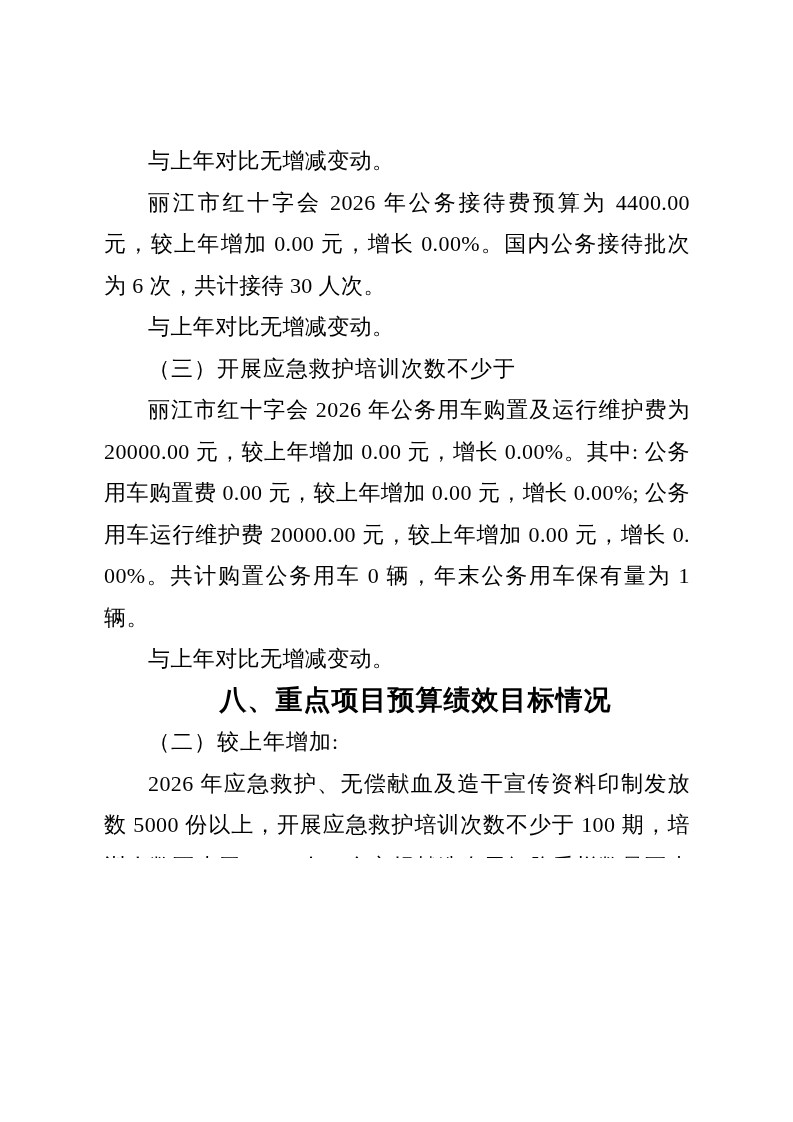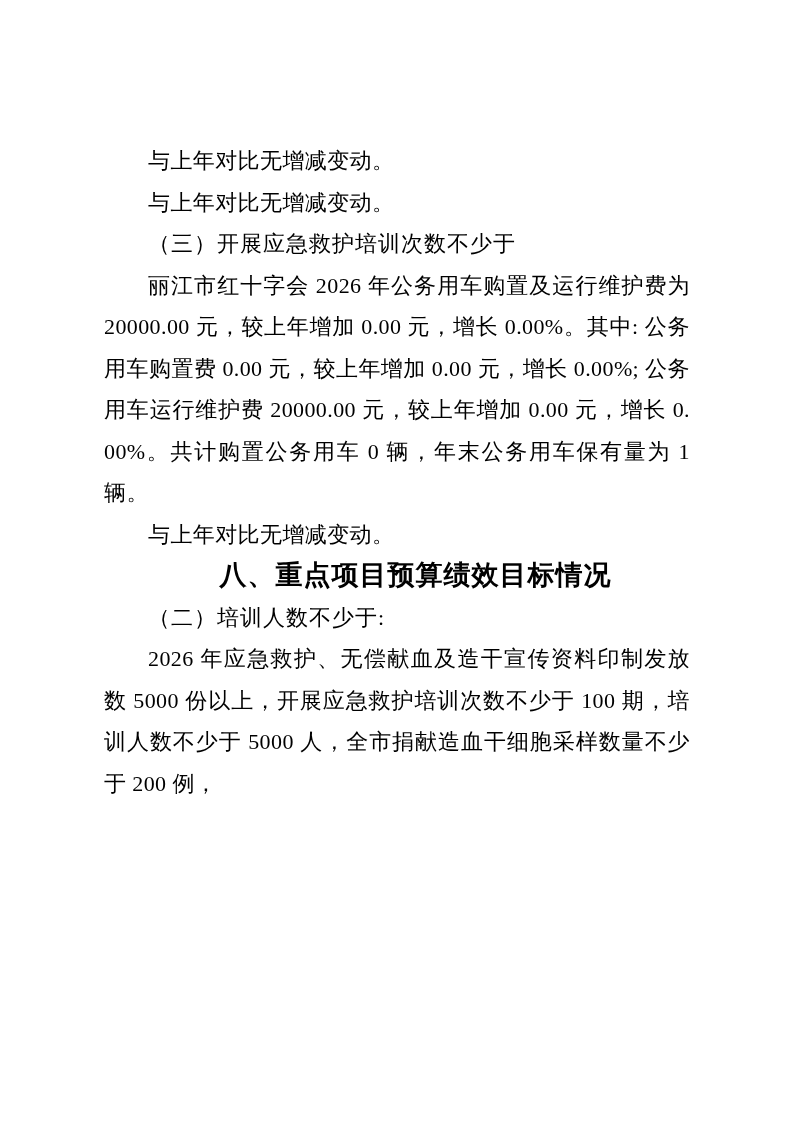--- a/index.html
+++ b/index.html
@@ -59,24 +59,25 @@
     font-family: "Liberation Serif", "DejaVu Serif", serif;
   }
 </style>
 </head>
 <body>
 
 <div class="page">
 
   <div class="content">
     <p class="body">与上年对比无增减变动。</p>
+    <p class="body">丽江市红十字会 2026 年公务接待费预算为 4400.00 元，较上年增加 0.00 元，增长 0.00%。国内公务接待批次为 6 次，共计接待 30 人次。</p>
     <p class="body">与上年对比无增减变动。</p>
     <p class="subheading">（三）开展应急救护培训次数不少于</p>
     <p class="body">丽江市红十字会 2026 年公务用车购置及运行维护费为 20000.00 元，较上年增加 0.00 元，增长 0.00%。其中: 公务用车购置费 0.00 元，较上年增加 0.00 元，增长 0.00%; 公务用车运行维护费 20000.00 元，较上年增加 0.00 元，增长 0.00%。共计购置公务用车 0 辆，年末公务用车保有量为 1 辆。</p>
     <p class="body">与上年对比无增减变动。</p>
     <p class="heading">八、重点项目预算绩效目标情况</p>
-    <p class="subheading">（二）培训人数不少于:</p>
+    <p class="subheading">（二）较上年增加:</p>
     <p class="body">2026 年应急救护、无偿献血及造干宣传资料印制发放数 5000 份以上，开展应急救护培训次数不少于 100 期，培训人数不少于 5000 人，全市捐献造血干细胞采样数量不少于 200 例，</p>
   </div>
 
   <div class="footer">— 9 —</div>
 
 </div>
 
 </body></html>

